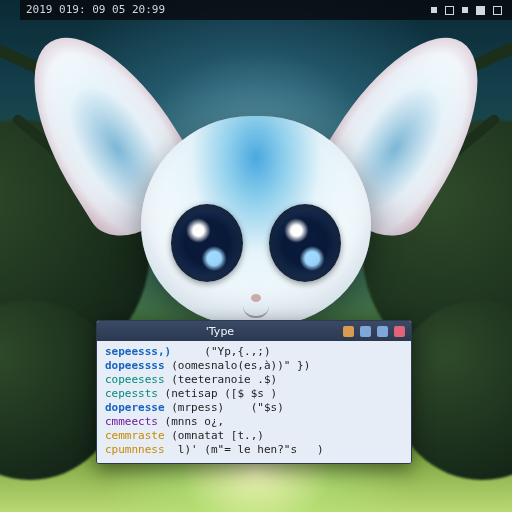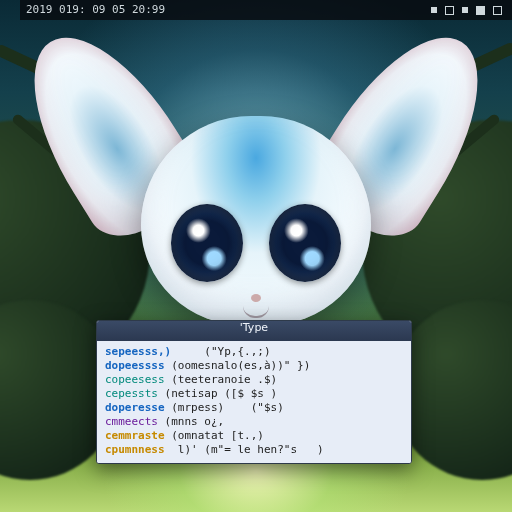--- a/index.html
+++ b/index.html
@@ -72,37 +72,37 @@
   .termwin {
     position:absolute; left:96px; top:320px; width:316px;
     background:#e7edf7;
     border:1px solid #2e3a4a;
     box-shadow: 0 6px 20px rgba(0,0,0,0.5);
     border-radius:3px; overflow:hidden;
   }
   .titlebar {
     height:20px; background: linear-gradient(#3a4a66,#2b3850);
     display:flex; align-items:center; padding:0 6px; gap:6px;
-    color:#eef3fa; font-size:11px;flex-direction:column;
+    color:#eef3fa; font-size:11px;
   }
   .titlebar .title { flex:1; text-align:center; font-family:"DejaVu Sans",sans-serif; }
   .tb-btn { width:11px; height:11px; border-radius:2px; }
   .tb-min  { background:#7fa7d8; }
   .tb-max  { background:#7fa7d8; }
   .tb-close{ background:#e0637a; }
   .tb-extra{ background:#d99b52; }
   .termbody {
     padding:4px 8px 6px 8px;
     font-family:"DejaVu Sans Mono","Courier New",monospace;
     font-size:11px; line-height:14px; color:#222; white-space:pre;
     background:#e7edf7;
   }
   .kw1 { color:#1565c0;font-weight:bold; }
   .kw2 { color:#00897b;text-align:center; }
-  .kw3 { color:#c68a00; font-weight:bold; }
+  .kw3 { color:#c68a00; font-weight:normal; }
   .kw4 { color:#6a1b9a; }
 </style>
 </head>
 <body>
 
 <div class="desktop">
 
   <div class="tree tl1"></div>
   <div class="tree tl2"></div>
   <div class="tree tr1"></div>

